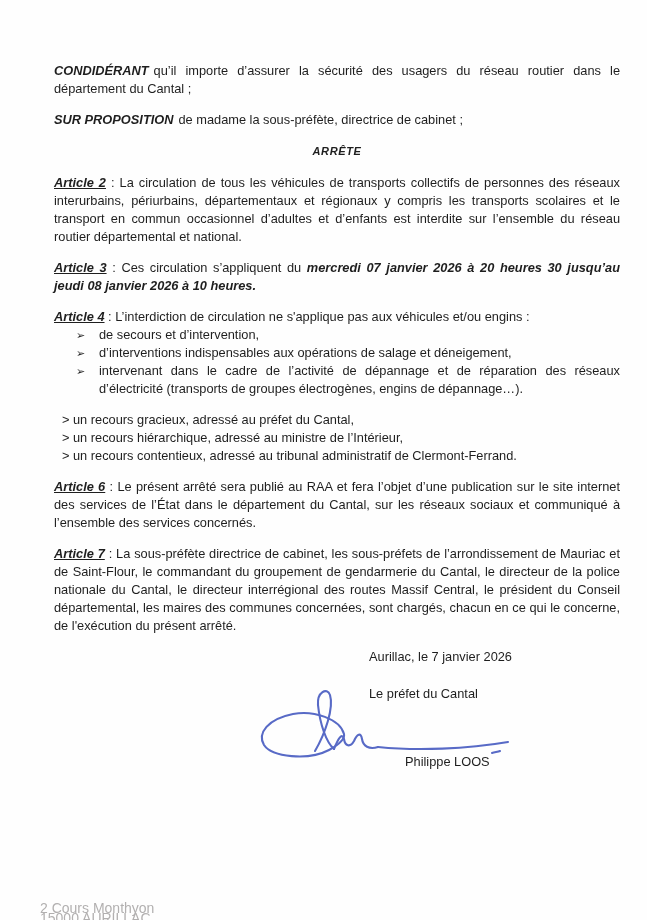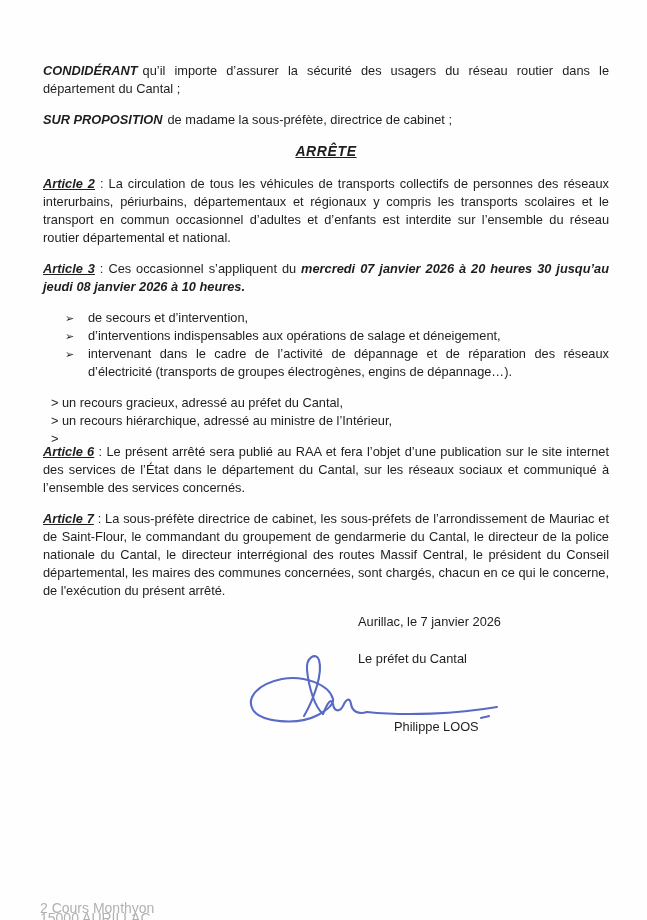--- a/index.html
+++ b/index.html
@@ -10,44 +10,43 @@
     color:#1e1e1e;
   }
   .page {
     position:relative;
     width:647px; height:920px;
     overflow:hidden;
     background:#fefefe;
   }
   .content {
     position:absolute;
-    left:43px; top:62px;
+    left:54px; top:62px;
     width:566px;
     font-size:12.8px;
     line-height:18px;
   }
   p { margin:0 0 13px; text-align:justify; }
   .lead {
     font-weight:bold; font-style:italic;
     margin-right:5px;
   }
   .art-label {
     font-weight:bold; font-style:italic;
     text-decoration:underline;
   }
   .bi { font-weight:bold; font-style:italic; }
   .heading-line {
     text-align:center;
     margin:0 0 14px;
   }
   .heading-line .heading {
     font-weight:bold; font-style:italic;
-    text-decoration:underline;
     letter-spacing:0.6px;
-    font-size:14px;
+    font-size:11px;
   }
   .intro-p { margin-bottom:0; }
   .bullet-list { margin:0 0 13px; }
   .bullet-item {
     position:relative;
     padding-left:45px;
     text-align:justify;
   }
   .bullet-glyph {
     position:absolute; left:22px; top:0;
@@ -87,32 +86,33 @@
 
     <p><span class="lead">CONDIDÉRANT</span><span>qu’il importe d’assurer la sécurité des usagers du réseau routier dans le département du Cantal ;</span></p>
 
     <p><span class="lead">SUR PROPOSITION</span><span>de madame la sous-préfète, directrice de cabinet ;</span></p>
 
     <p class="heading-line"><span class="heading">ARRÊTE</span></p>
 
 
     <p><span class="art-label">Article 2</span><span> : </span><span>La circulation de tous les véhicules de transports collectifs de personnes des réseaux interurbains, périurbains, départementaux et régionaux y compris les transports scolaires et le transport en commun occasionnel d’adultes et d’enfants est interdite sur l’ensemble du réseau routier départemental et national.</span></p>
 
-    <p><span class="art-label">Article 3</span><span> : </span><span>Ces occasionnel s’appliquent du </span><span class="bi">mercredi 07 janvier 2026 à 20 heures 30 jusqu’au jeudi 08 janvier 2026 à 10 heures.</span></p>
+    <p><span class="art-label">Article 3</span><span> : </span><span>Ces circulation s’appliquent du </span><span class="bi">mercredi 07 janvier 2026 à 20 heures 30 jusqu’au jeudi 08 janvier 2026 à 10 heures.</span></p>
 
+    <p class="intro-p"><span class="art-label">Article 4</span><span> : </span><span>L’interdiction de circulation ne s'applique pas aux véhicules et/ou engins :</span></p>
     <div class="bullet-list">
       <div class="bullet-item"><span class="bullet-glyph">➢</span><span>de secours et d’intervention,</span></div>
       <div class="bullet-item"><span class="bullet-glyph">➢</span><span>d’interventions indispensables aux opérations de salage et déneigement,</span></div>
       <div class="bullet-item"><span class="bullet-glyph">➢</span><span>intervenant dans le cadre de l’activité de dépannage et de réparation des réseaux d’électricité (transports de groupes électrogènes, engins de dépannage…).</span></div>
     </div>
 
     <div class="sub-list">
       <div class="sub-item"><span class="sub-glyph">&gt;</span><span>un recours gracieux, adressé au préfet du Cantal,</span></div>
       <div class="sub-item"><span class="sub-glyph">&gt;</span><span>un recours hiérarchique, adressé au ministre de l’Intérieur,</span></div>
-      <div class="sub-item"><span class="sub-glyph">&gt;</span></div>
+      <div class="sub-item"><span class="sub-glyph">&gt;</span><span>un recours contentieux, adressé au tribunal administratif de Clermont-Ferrand.</span></div>
     </div>
 
     <p><span class="art-label">Article 6</span><span> : </span><span>Le présent arrêté sera publié au RAA et fera l’objet d’une publication sur le site internet des services de l’État dans le département du Cantal, sur les réseaux sociaux et communiqué à l’ensemble des services concernés.</span></p>
 
     <p><span class="art-label">Article 7</span><span> : </span><span>La sous-préfète directrice de cabinet, les sous-préfets de l’arrondissement de Mauriac et de Saint-Flour, le commandant du groupement de gendarmerie du Cantal, le directeur de la police nationale du Cantal, le directeur interrégional des routes Massif Central, le président du Conseil départemental, les maires des communes concernées, sont chargés, chacun en ce qui le concerne, de l'exécution du présent arrêté.</span></p>
 
     <div class="signoff">
       <div class="signoff-date">Aurillac, le 7 janvier 2026</div>
       <div class="signoff-role">Le préfet du Cantal</div>
       <svg class="signature-svg" viewBox="0 0 278 88" fill="none" xmlns="http://www.w3.org/2000/svg">

